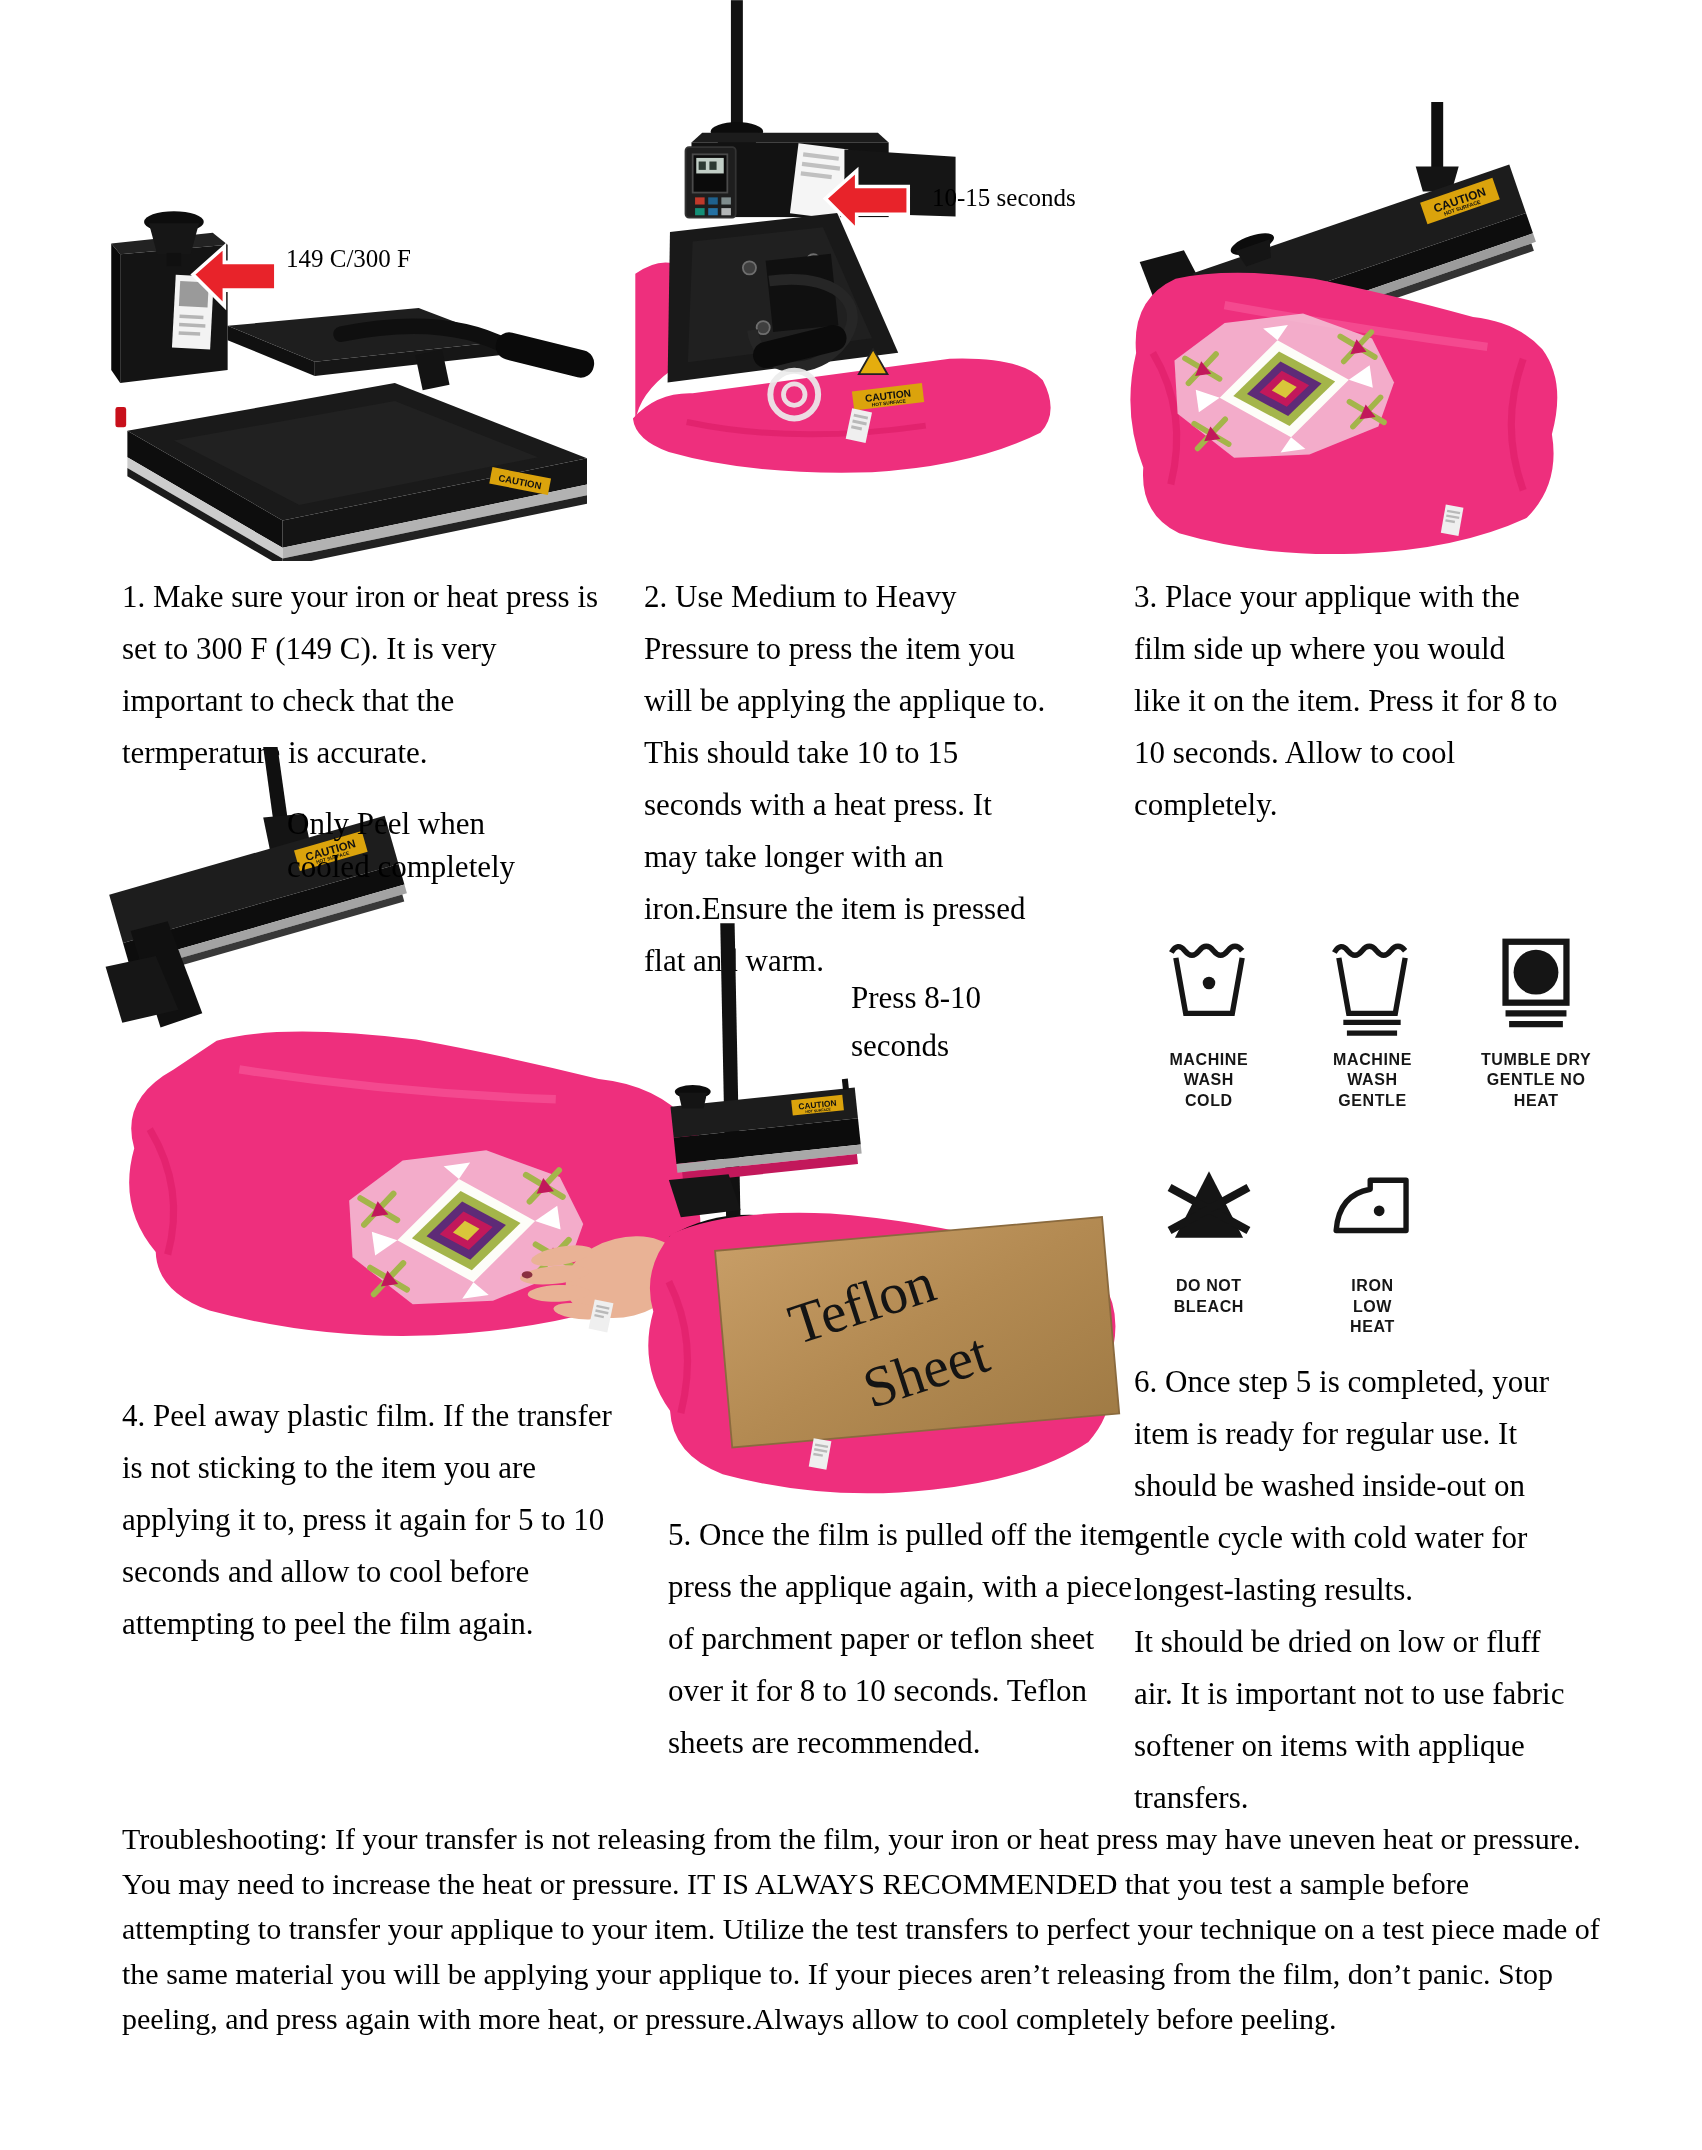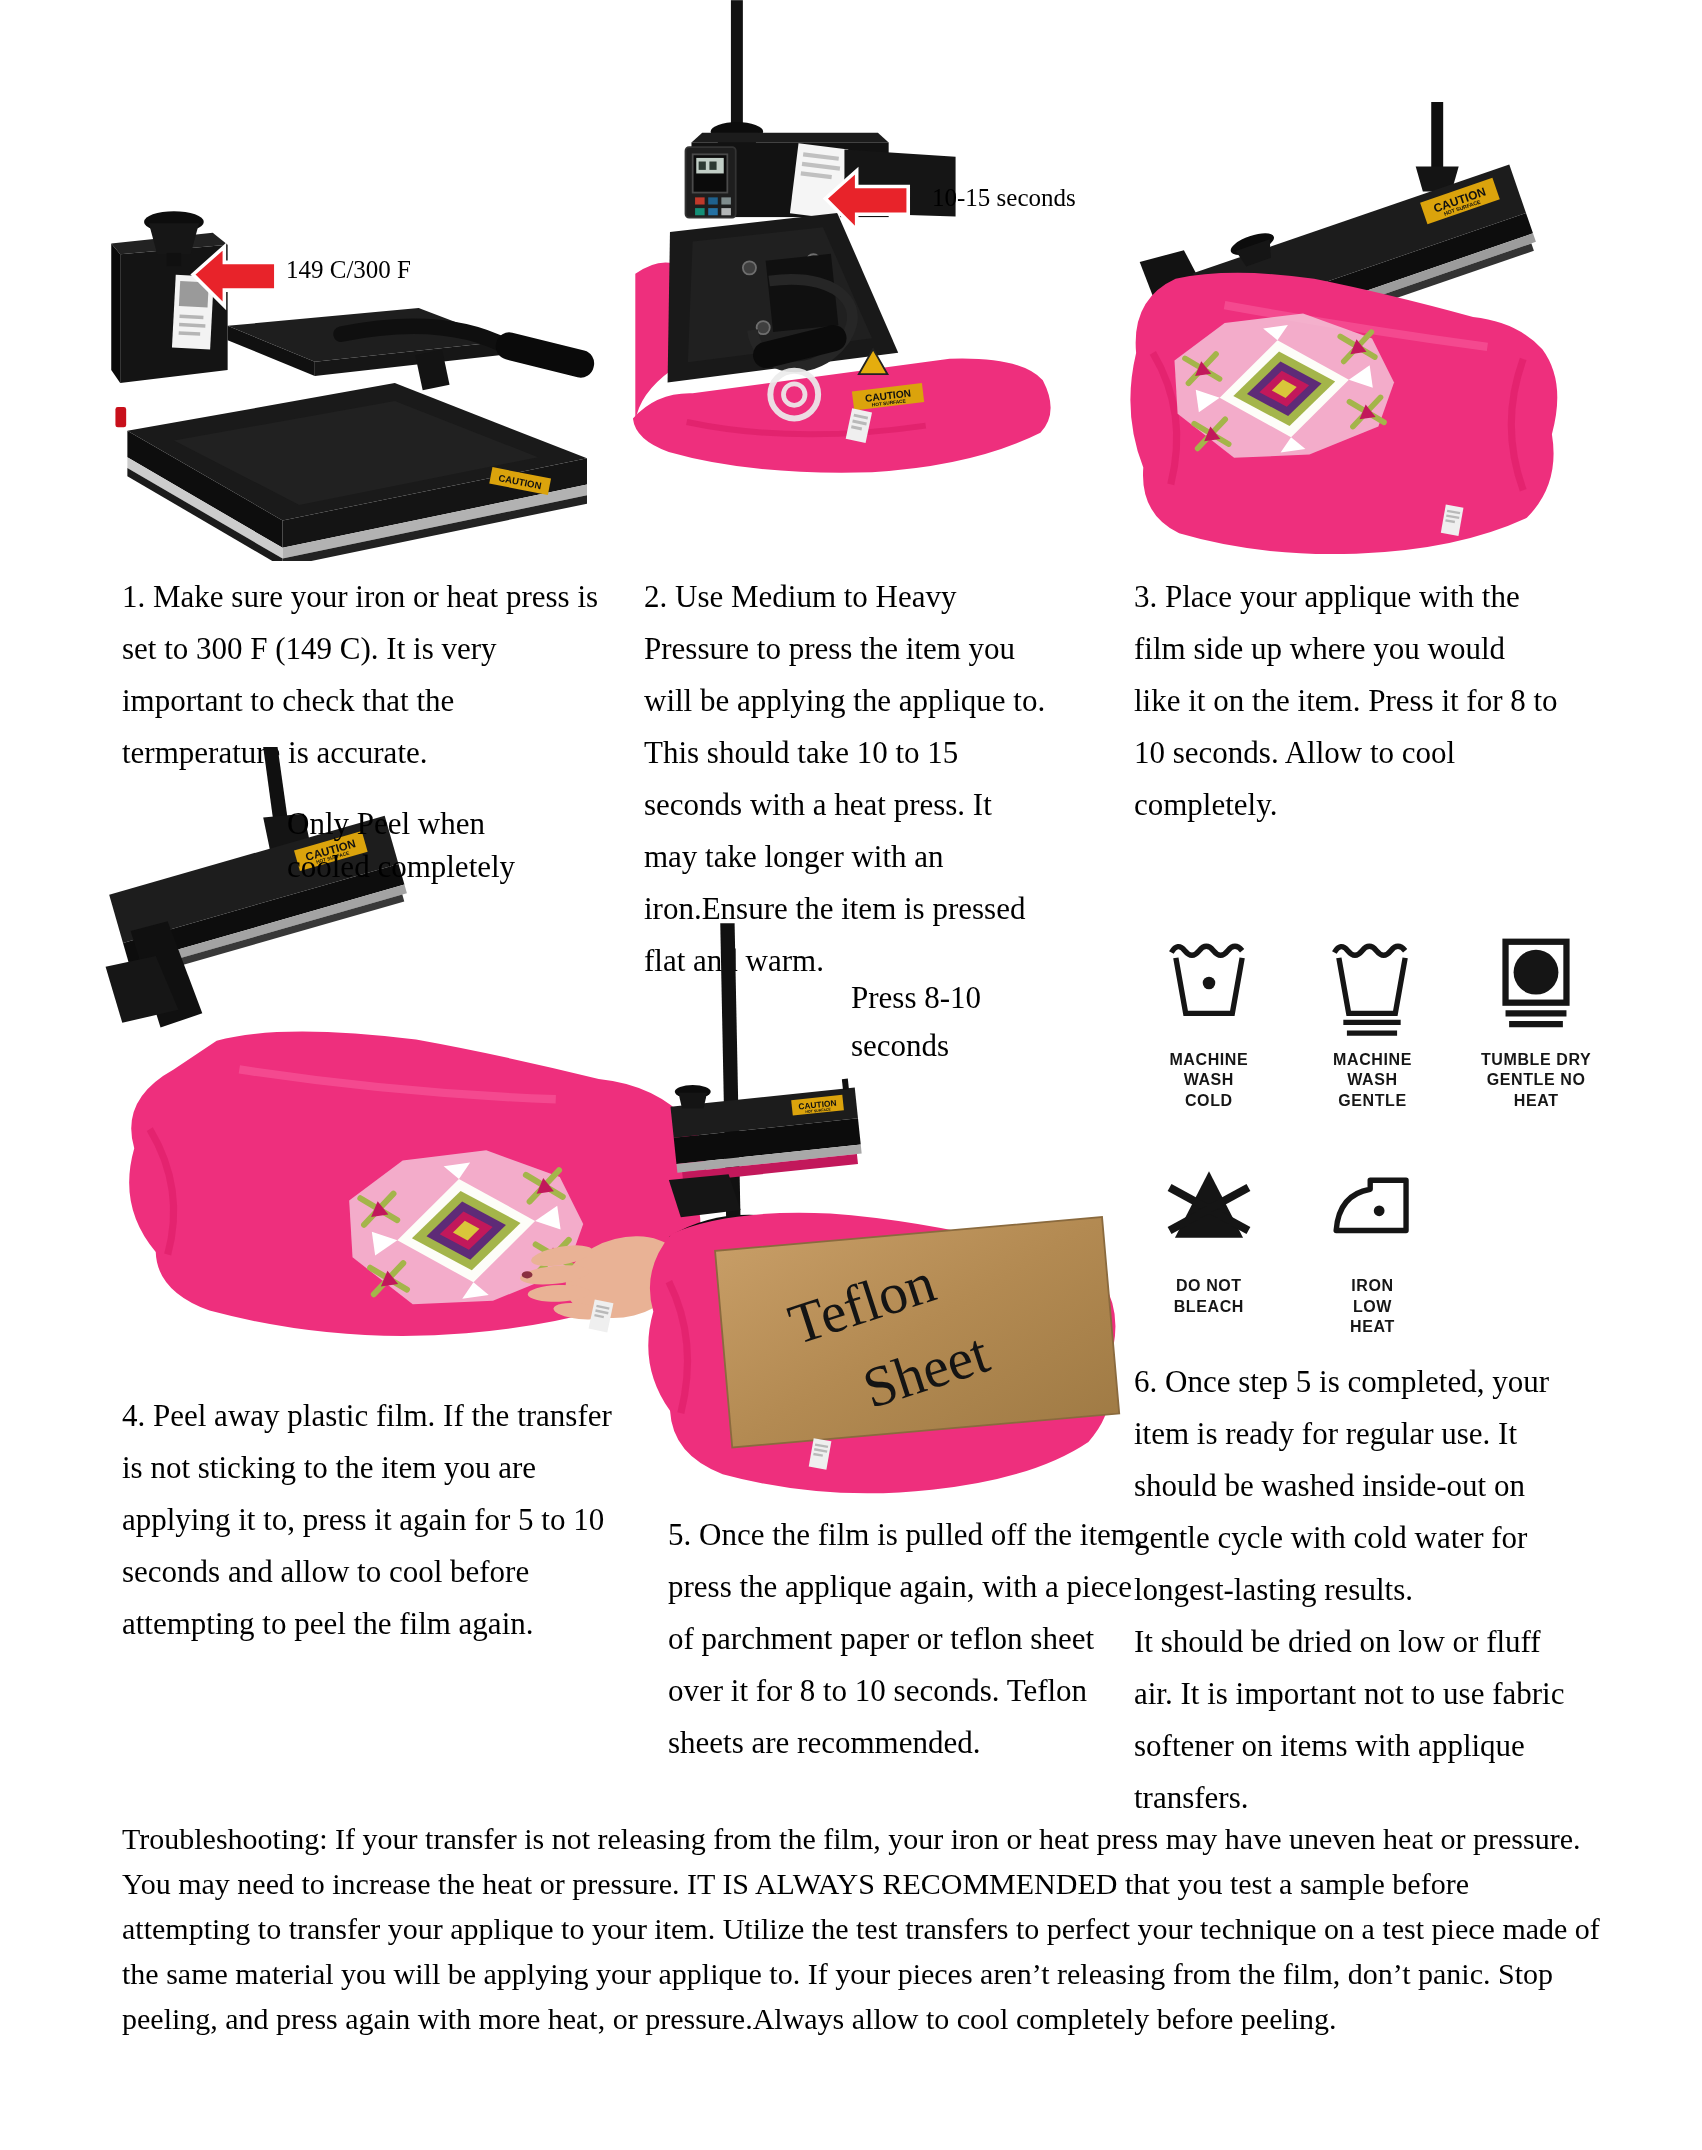--- a/index.html
+++ b/index.html
@@ -61,21 +61,21 @@
       <polygon points="72,494 332,646 332,660 72,508" fill="#1b1b1b"></polygon>
       <polygon points="332,646 842,540 842,554 332,660" fill="#222"></polygon>
       <rect x="52" y="392" width="18" height="34" rx="4" fill="#c8101b"></rect>
       <g transform="rotate(11 730 516)">
         <rect x="680" y="502" width="100" height="28" fill="#dba30c"></rect>
         <text class="caution-text" x="730" y="523" font-size="16" text-anchor="middle">CAUTION</text>
       </g>
       <use href="#red-arrow-shape" transform="translate(182,170) scale(0.75)"></use>
     </g>
   </svg>
-  <div class="annot" style="left:286px;top:254px">149 C/300 F</div>
+  <div class="annot" style="left:286px;top:243px">149 C/300 F</div>
 
   <svg class="photo" style="left:615px;top:0px" width="478" height="568" viewBox="0 0 800 950">
     <g>
       <rect x="194" y="0" width="20" height="218" fill="#111"></rect>
       <ellipse cx="204" cy="220" rx="44" ry="16" fill="#0c0c0c"></ellipse>
       <polygon points="168,222 240,222 230,262 178,262" fill="#141414"></polygon>
       <polygon points="128,238 458,238 440,222 146,222" fill="#1c1c1c"></polygon>
       <rect x="128" y="238" width="330" height="125" fill="#121212"></rect>
       <rect x="118" y="246" width="84" height="118" rx="6" fill="#1e1e1e" stroke="#333" stroke-width="3"></rect>
       <rect x="130" y="258" width="58" height="64" fill="#0b0b0b" stroke="#4a4a4a" stroke-width="3"></rect>

